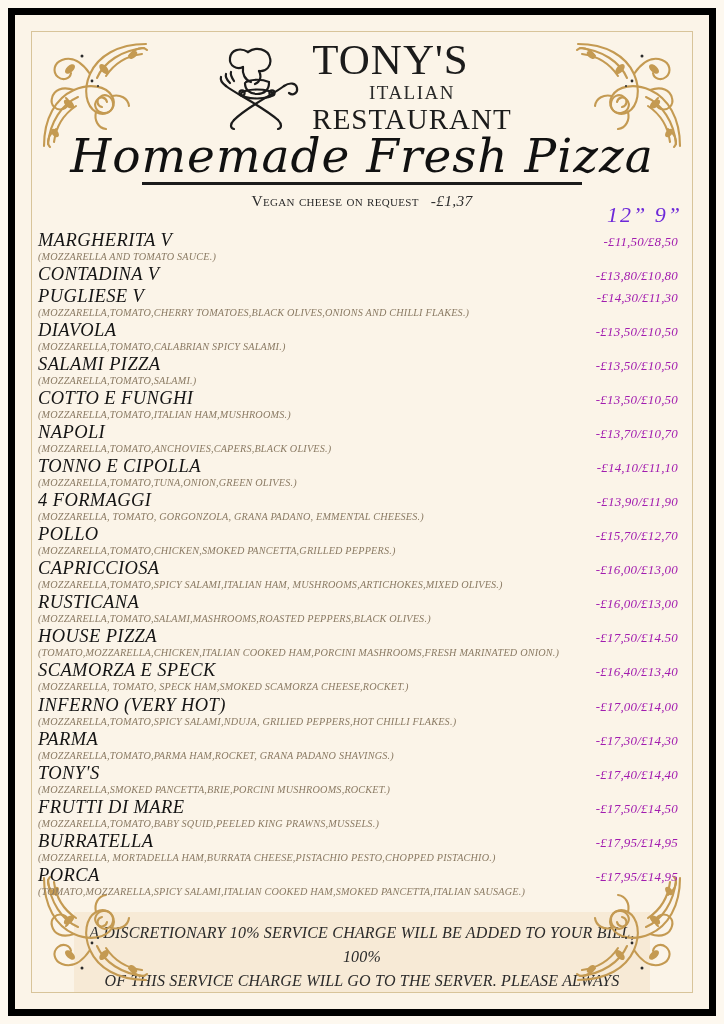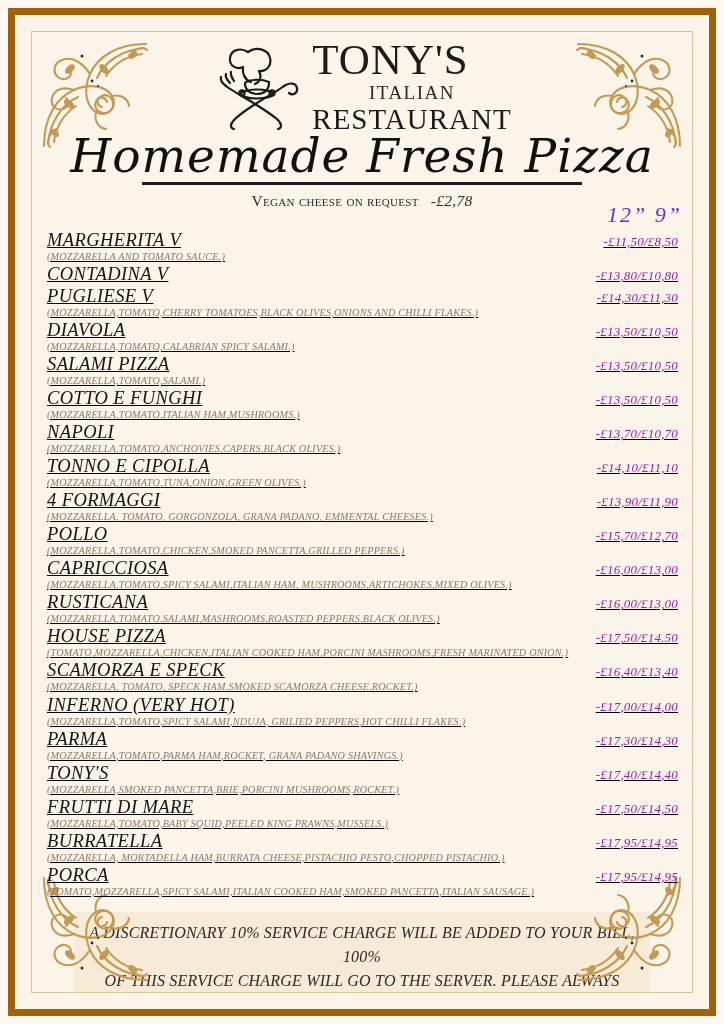--- a/index.html
+++ b/index.html
@@ -21,21 +21,21 @@
     height: 1024px;
     background: #fdf8ef;
     box-sizing: border-box;
   }
   .frame-outer {
     position: absolute;
     left: 8px;
     top: 8px;
     right: 8px;
     bottom: 8px;
-    border: 7px solid #a16207;
+    border: 7px solid #000000;
     background: #fbf4e8;
     box-sizing: border-box;
   }
   .frame-inner {
     position: absolute;
     left: 16px;
     top: 16px;
     right: 16px;
     bottom: 16px;
     border: 1px solid #d8c49a;
@@ -137,23 +137,22 @@
     right: 10px;
     top: 170px;
     font-style: italic;
     font-size: 22px;
     color: #6d28d9;
     letter-spacing: 2px;
   }
 
   
   .menu {
-    margin: 18px 14px 0 15px;
+    margin: 18px 14px 0 6px;
     position: relative;
-    text-decoration: underline;
   }
   .item {
     position: relative;
     margin-bottom: 1px;
   }
   .item-head {
     display: flex;
     align-items: baseline;
     justify-content: space-between;
   }
@@ -356,21 +355,21 @@
             <div class="brand-sub">ITALIAN</div>
             <div class="brand-sub2">RESTAURANT</div>
           </div>
         </div>
 
         <div class="script-title">Homemade Fresh Pizza</div>
         <div class="title-rule"></div>
 
         <div class="subnote">
           <div>
-            <span>Vegan cheese on request</span><span class="vegan-price">-£2,78</span>
+            <span>Vegan cheese on request</span><span class="vegan-price">-£1,37</span>
           </div>
         </div>
 
         <div class="size-head">12”  9”</div>
       </div>
 
       <div class="menu" id="menu-list">
           <div class="item">
             <div class="item-head">
               <div class="item-name">Margherita V</div>

